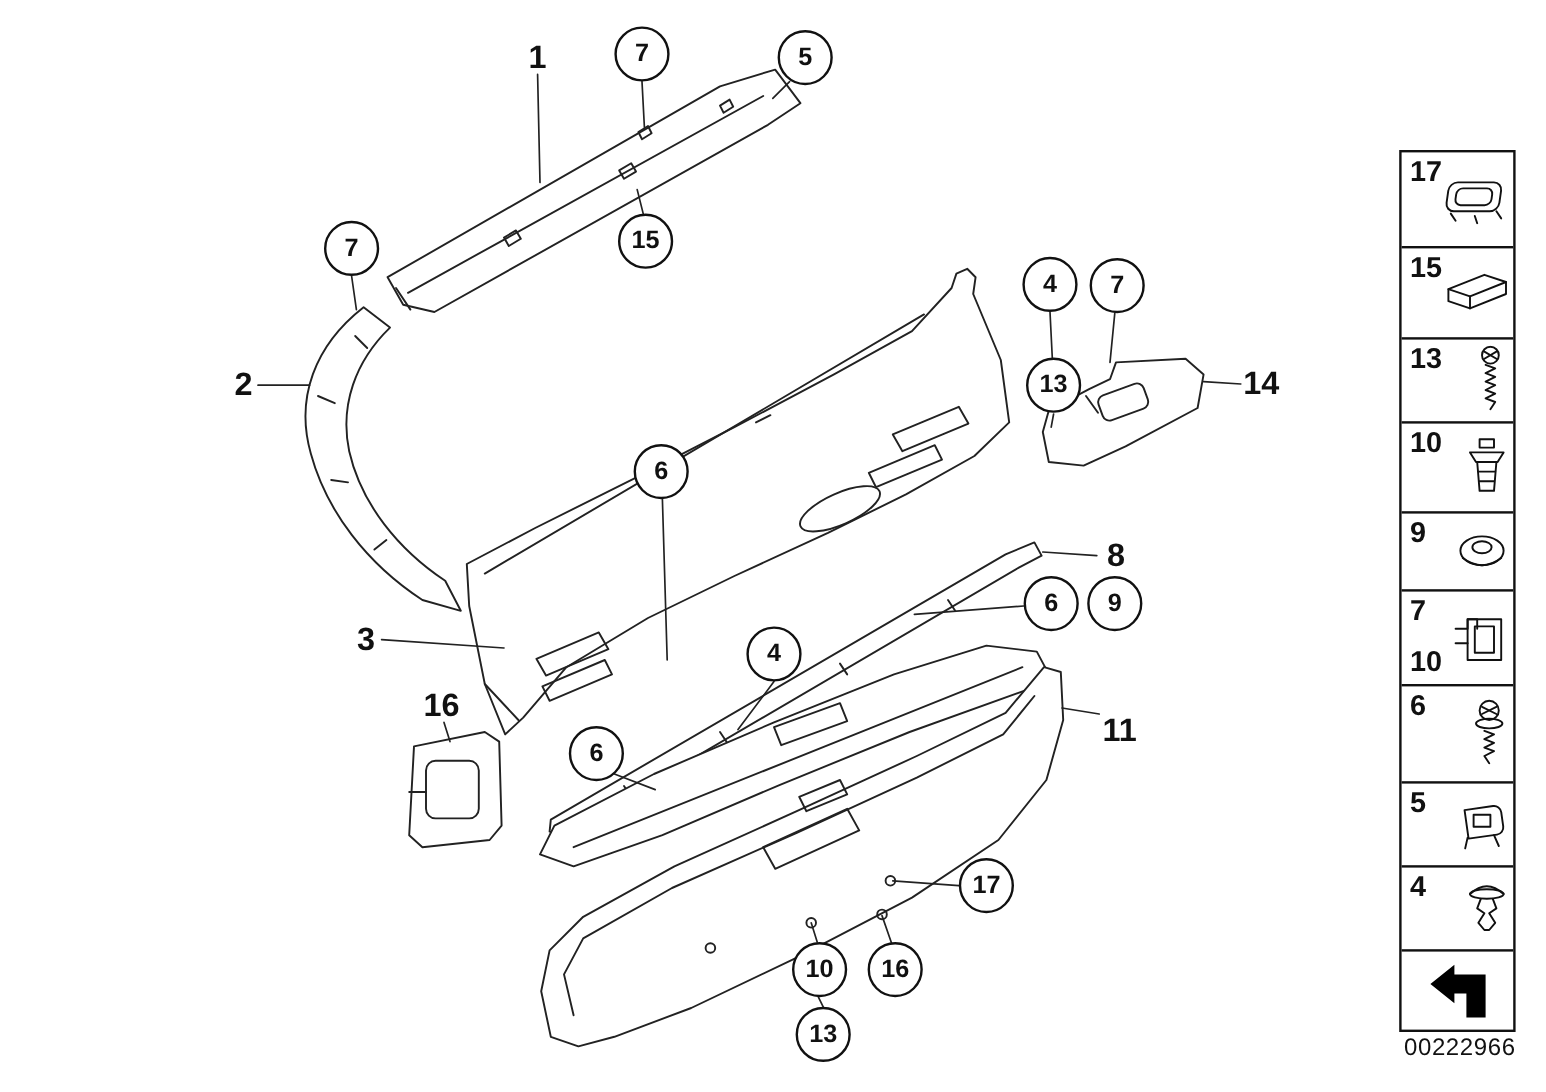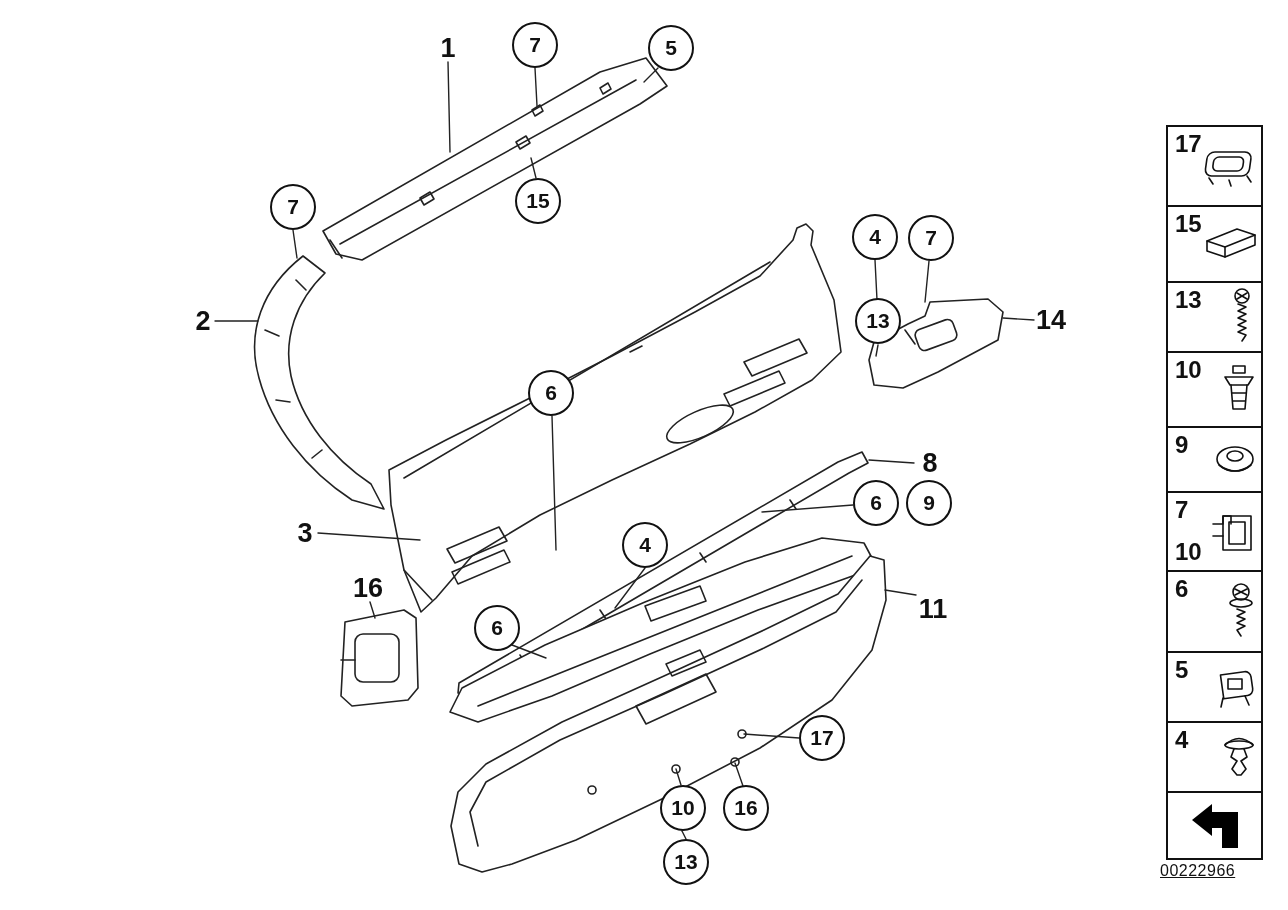--- a/index.html
+++ b/index.html
@@ -30,22 +30,22 @@
   }
   .cell { position:relative; border-bottom:2px solid #111; }
   .cell:last-child { border-bottom:none; }
   .cell .num { position:absolute; left:7px; top:3px; font-weight:700; font-size:24px; }
   .cell .num2 { top:auto; bottom:4px; }
   .cell .ico { position:absolute; right:4px; top:50%; transform:translateY(-50%); }
   .arrow-cell .ico { right:auto; left:50%; transform:translate(-50%,-50%); }
   .ico * { stroke:#111; stroke-width:1.6; fill:none; stroke-linejoin:round; stroke-linecap:round; }
   .ico .solid { fill:#000; stroke:none; }
   .doc-number {
-    position:absolute; left:1160px; top:862px; width:103px; 
-    font-size:16px; letter-spacing:0.5px;text-decoration:underline;
+    position:absolute; left:1160px; top:862px; width:103px; text-align:right;
+    font-size:20px; letter-spacing:0.5px;
   }
 </style>
 </head>
 <body>
 
 <div class="stage">
 
   <svg class="art" width="1288" height="910" viewBox="0 0 1288 910">
 
     <g>

